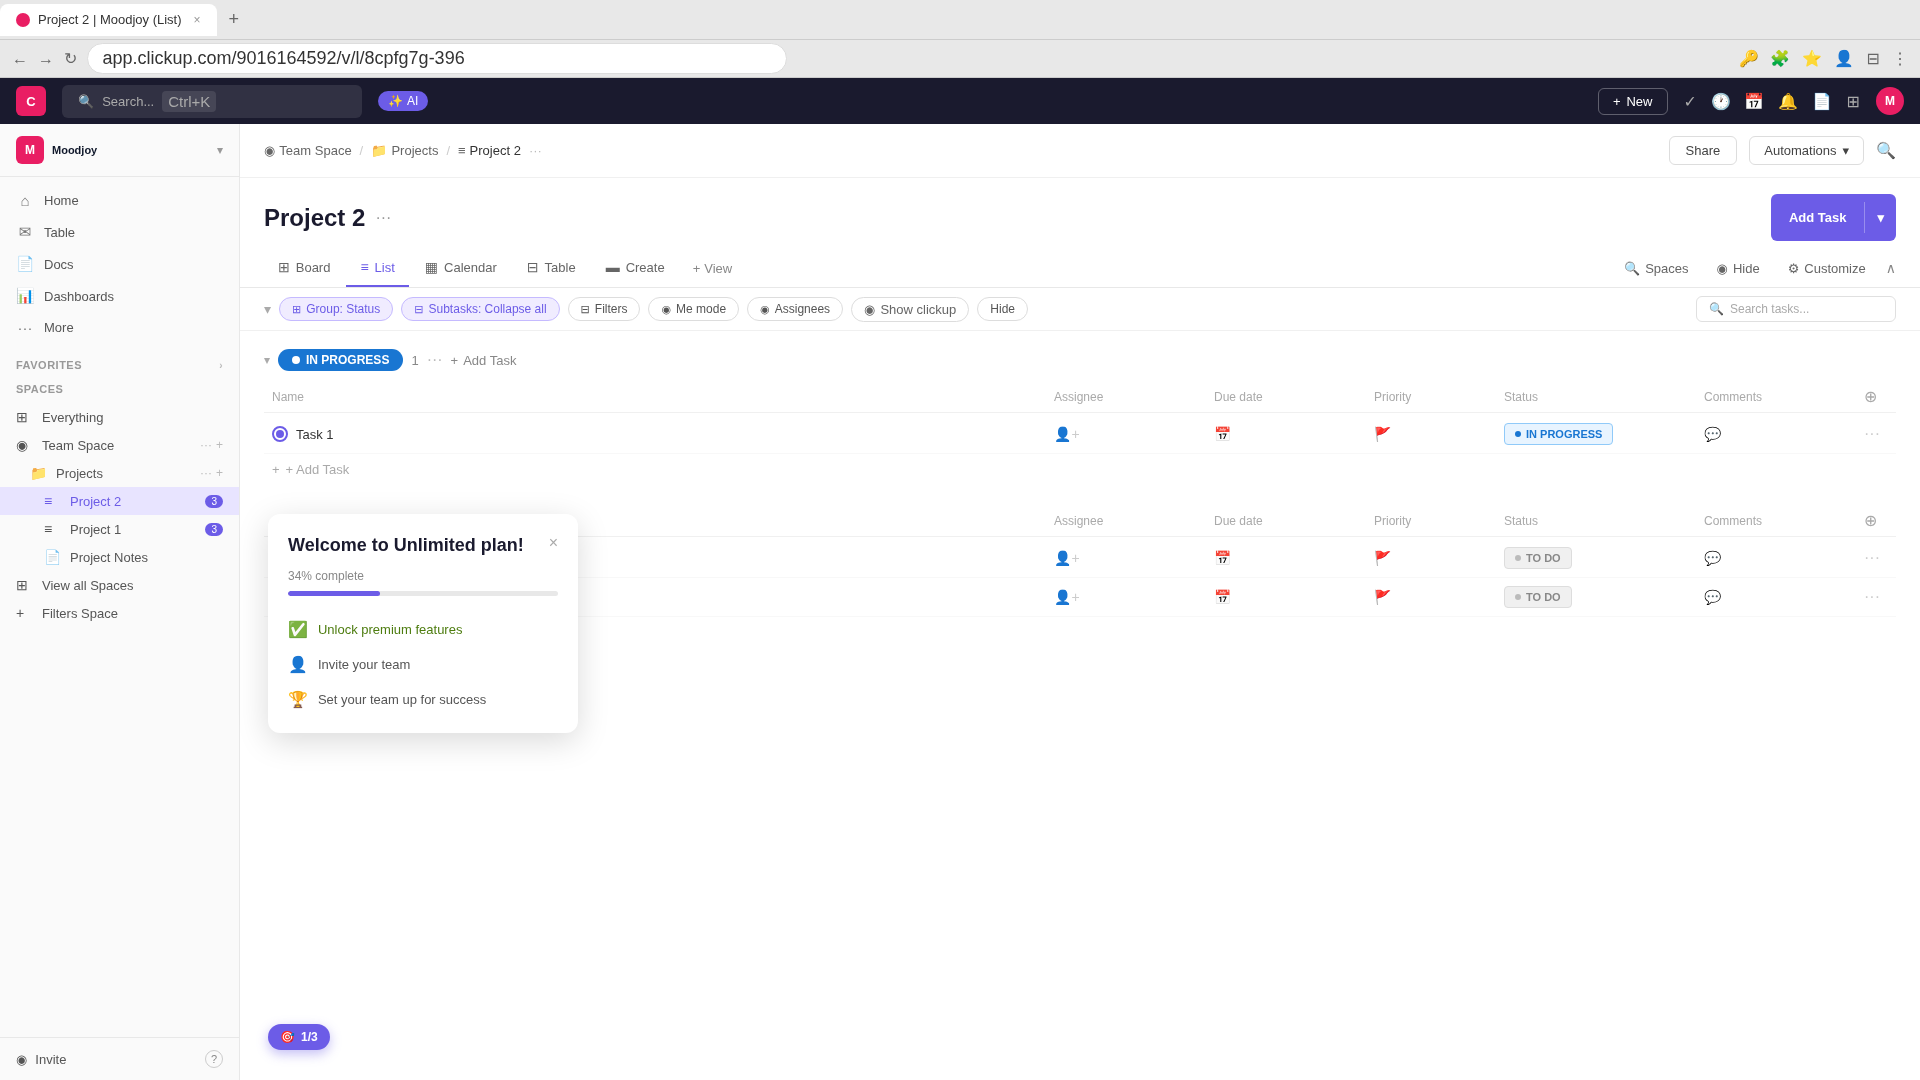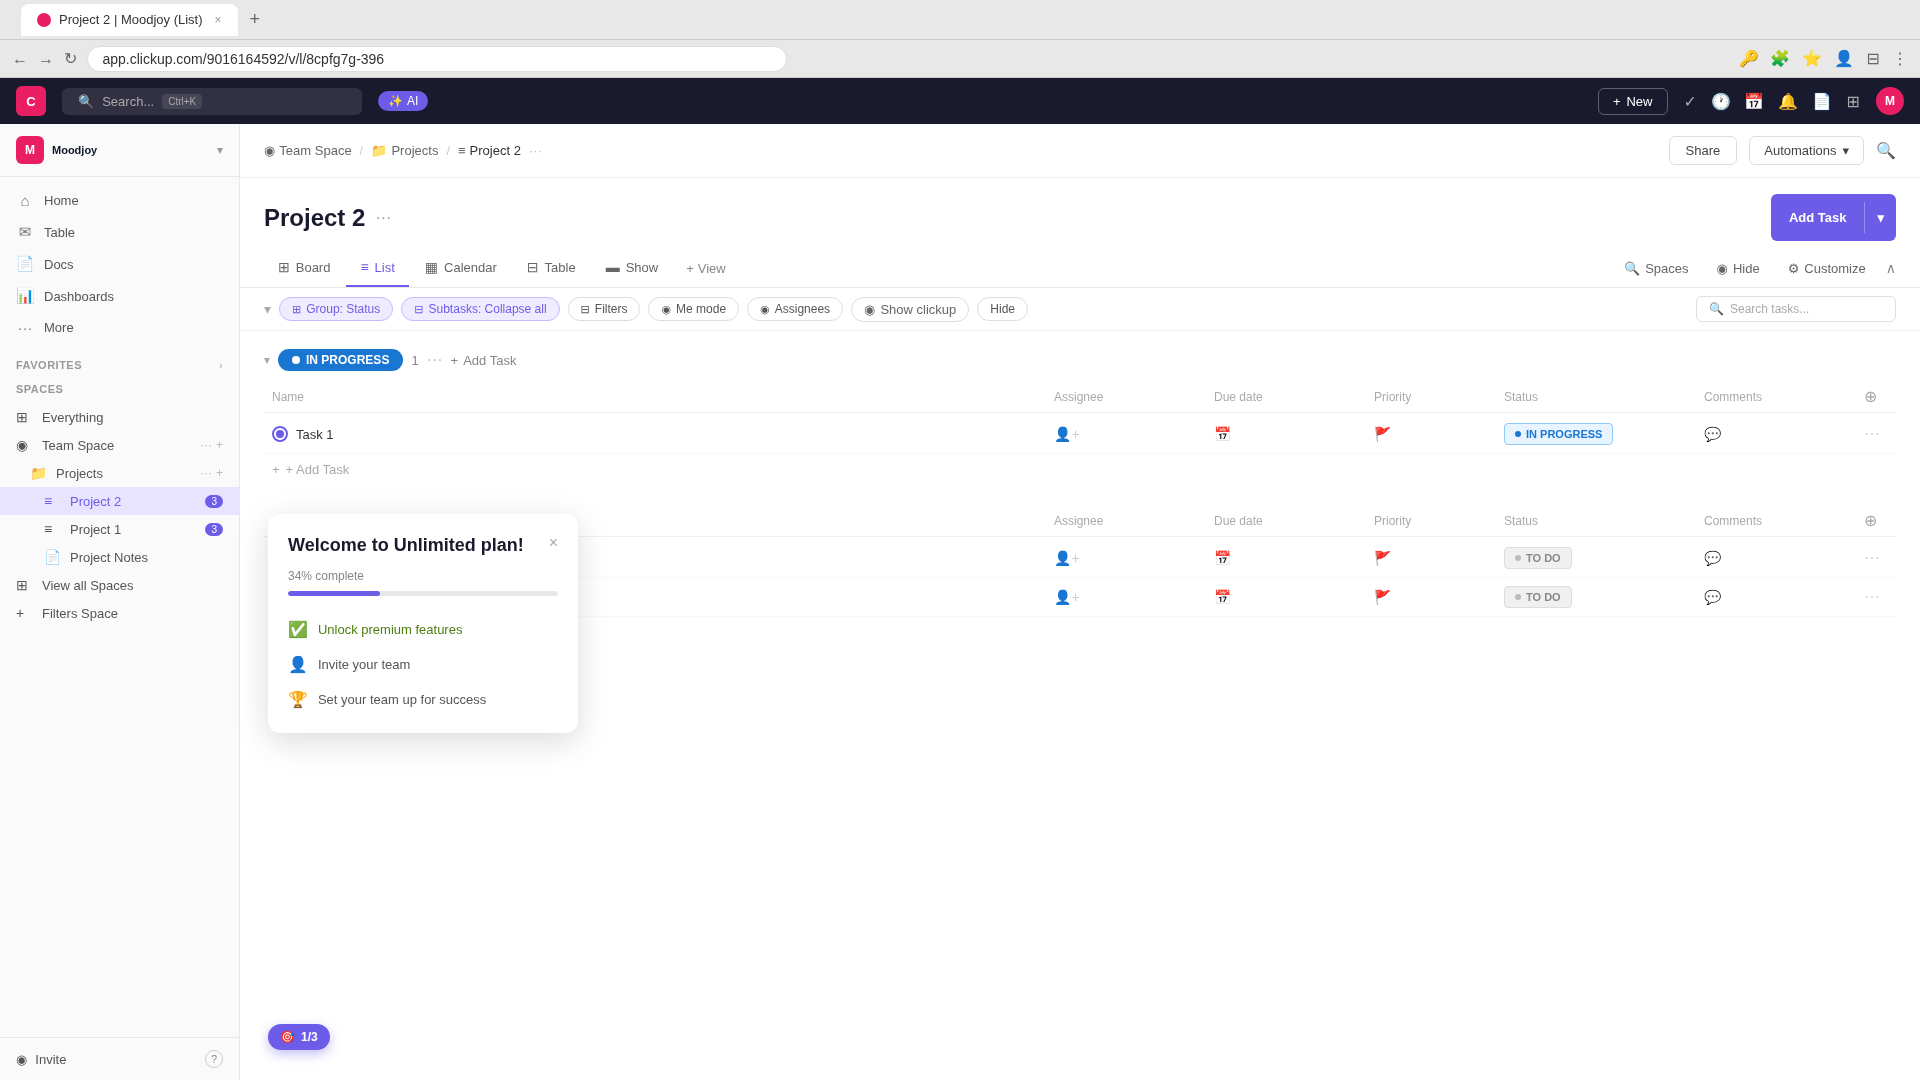--- a/index.html
+++ b/index.html
@@ -1,35 +1,35 @@
 <!DOCTYPE html>
 <html><head>
   <meta charset="utf-8">
   <style>
     * { margin: 0; padding: 0; box-sizing: border-box; }
     body { font-family: -apple-system, BlinkMacSystemFont, 'Segoe UI', sans-serif; background: #f5f5f5; width: 1920px; height: 1080px; overflow: hidden; display: flex; flex-direction: column; }
 
     
-    .browser-chrome { background: #e8e8e8; height: 40px; display: flex; align-items: center; padding: 0 21px; gap: 8px; border-bottom: 1px solid #ccc; }
+    .browser-chrome { background: #e8e8e8; height: 40px; display: flex; align-items: center; padding: 0 0; gap: 8px; border-bottom: 1px solid #ccc; }
     .browser-tab { background: white; border-radius: 8px 8px 0 0; padding: 6px 16px; display: flex; align-items: center; gap: 8px; font-size: 13px; color: #333; height: 32px; }
     .tab-favicon { width: 14px; height: 14px; background: #e91e63; border-radius: 50%; }
     .tab-close { color: #999; cursor: pointer; font-size: 12px; margin-left: 4px; }
     .tab-add { color: #666; font-size: 18px; cursor: pointer; margin-left: 4px; }
     .browser-btn { color: #666; font-size: 16px; cursor: pointer; background: none; border: none; }
 
     
     .url-bar { background: #e8e8e8; height: 38px; display: flex; align-items: center; padding: 0 12px; gap: 10px; border-bottom: 1px solid #ccc; }
     .url-input { flex: 1; background: white; border: 1px solid #ddd; border-radius: 20px; padding: 4px 14px; font-size: 13px; color: #333; display: flex; align-items: center; max-width: 700px; }
-    .url-text { font-size: 14px; color: #333; }
+    .url-text { font-size: 18px; color: #333; }
     .url-icons { display: flex; gap: 12px; margin-left: auto; color: #666; }
 
     
     .app-header { background: #1a1a2e; height: 46px; display: flex; align-items: center; padding: 0 16px; gap: 16px; }
     .header-search { background: rgba(255,255,255,0.1); border-radius: 6px; padding: 6px 16px; display: flex; align-items: center; gap: 8px; color: #aaa; font-size: 13px; flex: 0 0 300px; cursor: pointer; }
-    .header-search-shortcut { background: rgba(255,255,255,0.1); border-radius: 4px; padding: 2px 6px; font-size: 10px; color: #aaa; }
+    .header-search-shortcut { background: rgba(255,255,255,0.1); border-radius: 4px; padding: 2px 6px; font-size: 15px; color: #aaa; }
     .ai-badge { background: #6c5ce7; border-radius: 12px; padding: 3px 10px; color: white; font-size: 12px; display: flex; align-items: center; gap: 4px; }
     .header-right { margin-left: auto; display: flex; align-items: center; gap: 16px; }
     .new-btn { background: transparent; border: 1px solid rgba(255,255,255,0.3); border-radius: 6px; padding: 5px 14px; color: white; font-size: 13px; cursor: pointer; display: flex; align-items: center; gap: 6px; }
     .header-icons { display: flex; gap: 14px; color: #aaa; }
     .header-avatar { width: 28px; height: 28px; background: #e91e63; border-radius: 50%; display: flex; align-items: center; justify-content: center; color: white; font-size: 12px; font-weight: bold; }
 
     
     .app-body { display: flex; flex: 1; overflow: hidden; }
 
     
@@ -355,21 +355,21 @@
       <div class="view-tab">
         <span class="view-tab-icon">▦</span>
         <span>Calendar</span>
       </div>
       <div class="view-tab">
         <span class="view-tab-icon">⊟</span>
         <span>Table</span>
       </div>
       <div class="view-tab">
         <span class="view-tab-icon">▬</span>
-        <span>Show</span>
+        <span>Create</span>
       </div>
       <div class="add-view-btn">
         <span>+</span>
         <span>View</span>
       </div>
       <div class="view-tab-actions">
         <div class="view-action-btn">
           <span>🔍</span>
           <span>Spaces</span>
         </div>

